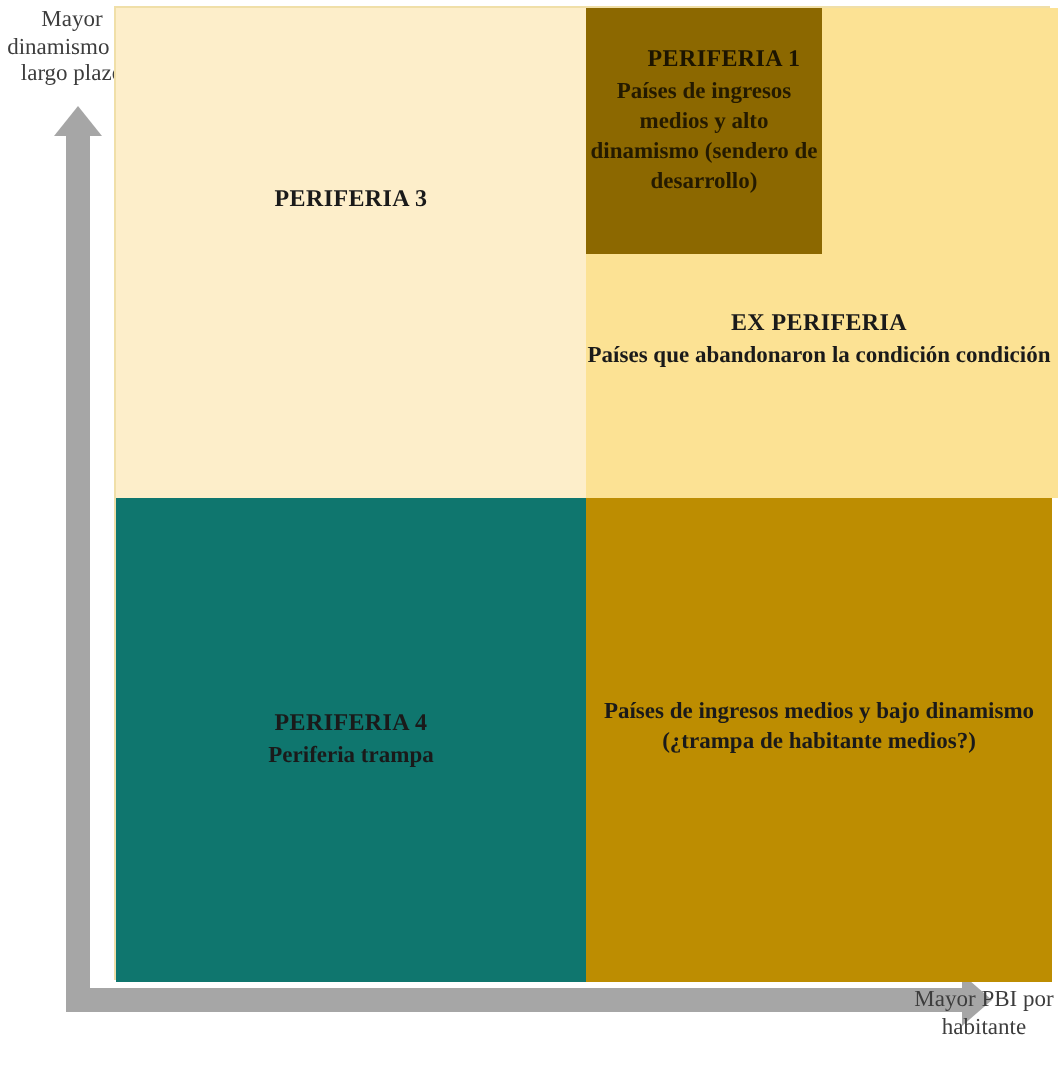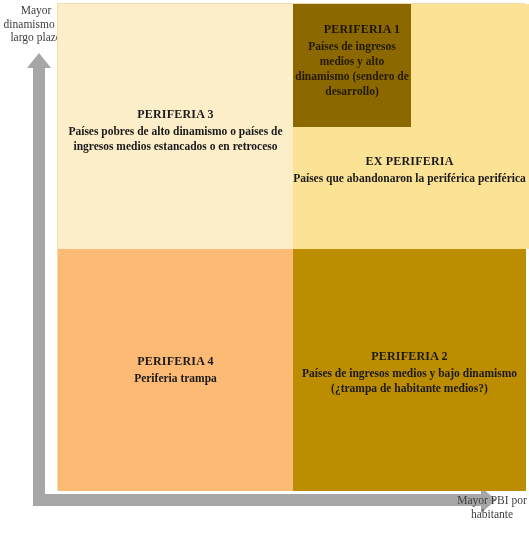--- a/index.html
+++ b/index.html
@@ -70,21 +70,21 @@
   .q-title{
     font-weight:bold;
     font-size:12px;
     letter-spacing:.2px;
     margin-bottom:2px;
     display:block;
   }
   .q-desc{display:block;font-weight:bold;}
 
   
-  .t-p3{left:0px;top:88px;width:235px;margin-top:15px;}
+  .t-p3{left:0px;top:88px;width:235px;}
   .t-exp{left:0px;top:150px;width:233px;}
   .t-p4{left:0px;top:105px;width:235px;}
   .t-p2{left:0px;top:100px;width:233px;}
 
   
   .p1-box{
     position:absolute;left:235px;top:0px;width:118px;height:123px;
     box-sizing:border-box;
   }
   .t-p1{left:0px;top:18px;width:118px;color:#241a00;}
@@ -101,41 +101,39 @@
   <div class="arrow-right"></div>
 
   <div class="axis-label axis-label-y">Mayor dinamismo de largo plazo</div>
   <div class="axis-label axis-label-x">Mayor PBI por habitante</div>
 
   <div class="matrix">
 
     <div class="quad q-tl" style="background-color: rgb(253, 238, 202);">
       <div class="q-text t-p3">
         <span class="q-title">PERIFERIA 3</span>
-        <span class="q-desc">Países pobres de alto dinamismo o países de ingresos medios estancados o en retroceso</span>
       </div>
     </div>
 
     <div class="quad q-tr" style="background-color: rgb(252, 226, 148);">
       <div class="q-text t-exp">
         <span class="q-title">EX PERIFERIA</span>
-        <span class="q-desc">Países que abandonaron la periférica periférica</span>
+        <span class="q-desc">Países que abandonaron la condición condición</span>
       </div>
     </div>
 
-    <div class="quad q-bl" style="background-color: #fdba74;">
+    <div class="quad q-bl" style="background-color: #0f766e;">
       <div class="q-text t-p4">
         <span class="q-title">PERIFERIA 4</span>
         <span class="q-desc">Periferia trampa</span>
       </div>
     </div>
 
     <div class="quad q-br" style="background-color: rgb(189, 141, 1);">
       <div class="q-text t-p2">
-        <span class="q-title">PERIFERIA 2</span>
         <span class="q-desc">Países de ingresos medios y bajo dinamismo (¿trampa de habitante medios?)</span>
       </div>
     </div>
 
     <div class="p1-box" style="background-color: rgb(140, 104, 0);">
       <div class="q-text t-p1">
         <span class="q-title">PERIFERIA 1</span>
         <span class="q-desc">Países de ingresos medios y alto dinamismo (sendero de desarrollo)</span>
       </div>
     </div>

